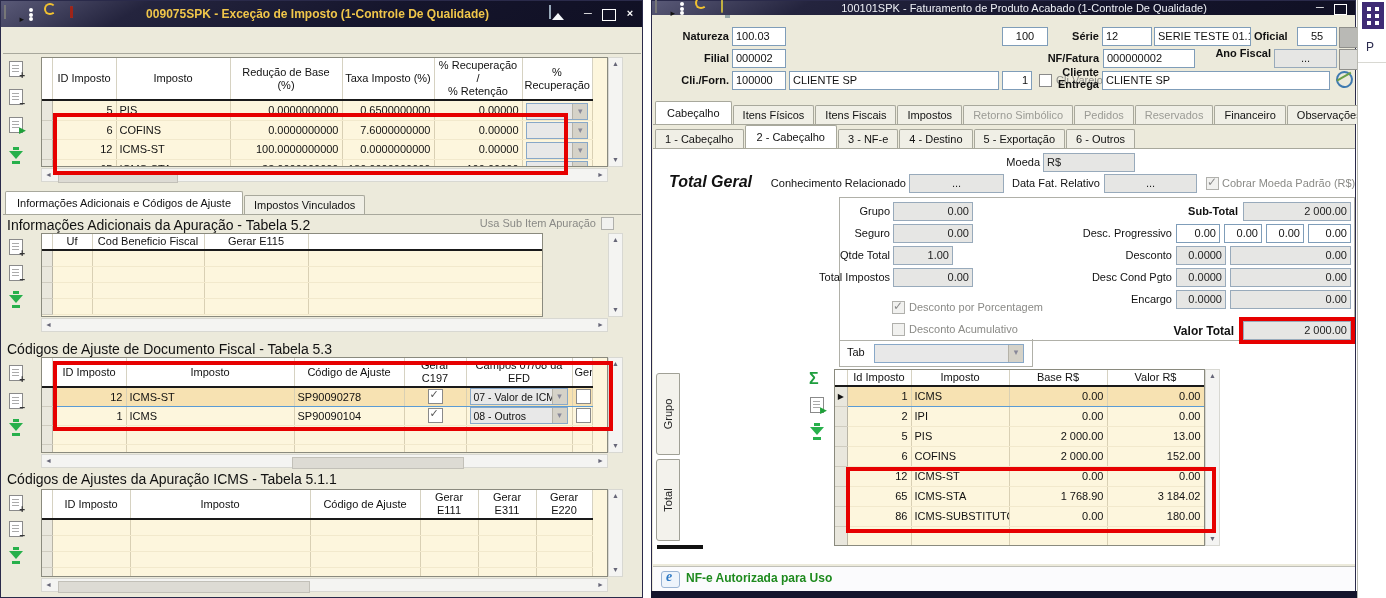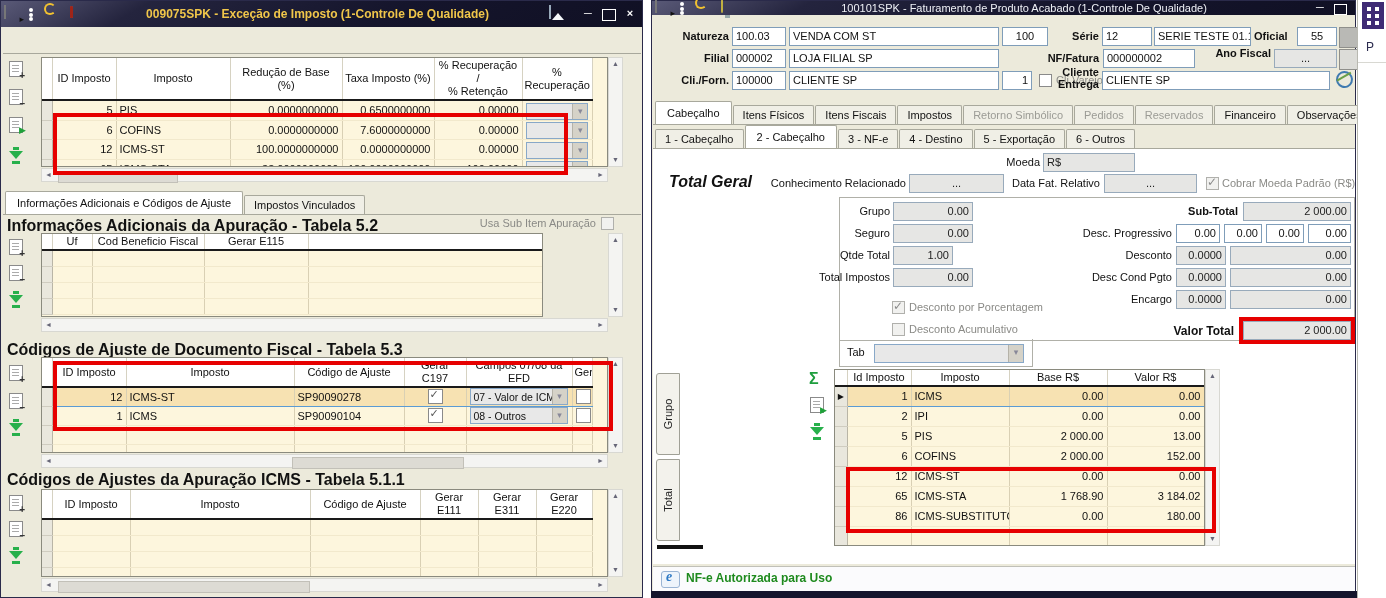--- a/index.html
+++ b/index.html
@@ -74,21 +74,21 @@
   .sigma{color:#1e9e3e;font-size:16px;font-weight:bold;line-height:16px}
   
   .vsb{position:absolute;width:15px;background:#f4f4f2;border:1px solid #d8d8d2;box-sizing:border-box;
     display:flex;flex-direction:column;justify-content:space-between}
   .hsb{position:absolute;height:14px;background:#f4f4f2;border:1px solid #d8d8d2;box-sizing:border-box;
     display:flex;justify-content:space-between;align-items:center}
   .sba{width:13px;height:12px;text-align:center;font-size:7px;color:#667;line-height:12px}
   .arU::after{content:"▲"} .arD::after{content:"▼"} .arL::after{content:"◄"} .arR::after{content:"►"}
   .sbth{position:absolute;top:2px;height:10px;background:#dddbd4;border:1px solid #c2c0b8}
   
-  .shead{position:absolute;font-weight:bold;font-size:16px;white-space:nowrap}
+  .shead{position:absolute;font-weight:normal;font-size:14px;white-space:nowrap}
   
   .redbox{position:absolute;border:4px solid #e60000;box-sizing:border-box;pointer-events:none}
   
   .fld{position:absolute;height:19px;border:1px solid #7f9db9;background:#fff;box-sizing:border-box;
     font-size:11px;line-height:17px;padding:0 3px;white-space:nowrap;overflow:hidden}
   .fld.gray{background:#e6e6e4;border-color:#98aabb;color:#222}
   .fld.num{text-align:right}.fld.ctr{text-align:center}
   .lbl{position:absolute;font-size:11px;line-height:19px;white-space:nowrap}
   .lbl.b{font-weight:bold}.lbl.r{text-align:right}.lbl.gr{color:#8a8a86}
   .ck{position:absolute;width:13px;height:13px;border:1px solid #8a8a8a;background:#fff;box-sizing:border-box}
@@ -486,32 +486,30 @@
     <span class="ticon"><span class="i-traffic"></span></span>
     <span class="ticon"><span class="i-wrench"></span></span>
     <span class="ticon"><span class="i-bulb"></span></span>
     <span class="ttl white">100101SPK - Faturamento de Produto Acabado (1-Controle De Qualidade)</span>
     <span class="wbtn">─</span>
     <span class="wbtn" style="border:1px solid #fff;width:11px;height:9px;margin:2px 8px 0 2px"></span>
   </div>
 
   <span class="lbl b r" style="left:2px;top:26px;width:75px">Natureza</span>
   <div class="fld" style="left:80px;top:26px;width:54px">100.03</div>
-  <div class="fld" style="left:137px;top:26px;width:210px">VENDA COM ST</div>
   <div class="fld ctr" style="left:350px;top:26px;width:46px">100</div>
   <span class="lbl b r" style="left:372px;top:26px;width:75px">Série</span>
   <div class="fld" style="left:450px;top:26px;width:50px">12</div>
   <div class="fld" style="left:502px;top:26px;width:97px">SERIE TESTE 01.1</div>
   <span class="lbl b" style="left:602px;top:26px">Oficial</span>
   <div class="fld ctr" style="left:645px;top:26px;width:40px">55</div>
   <div class="grybtn" style="left:687px;top:26px"></div>
 
   <span class="lbl b r" style="left:2px;top:48px;width:75px">Filial</span>
   <div class="fld" style="left:80px;top:48px;width:54px">000002</div>
-  <div class="fld" style="left:137px;top:48px;width:210px">LOJA FILIAL SP</div>
   <span class="lbl b r" style="left:360px;top:48px;width:87px">NF/Fatura</span>
   <div class="fld" style="left:451px;top:48px;width:92px">000000002</div>
   <span class="lbl b r" style="left:543px;top:43px;width:76px">Ano Fiscal</span>
   <div class="fld gray ctr" style="left:622px;top:48px;width:63px">...</div>
   <div class="grybtn dot" style="left:687px;top:48px"></div>
 
   <span class="lbl b r" style="left:2px;top:70px;width:75px">Cli./Forn.</span>
   <div class="fld" style="left:80px;top:70px;width:54px">100000</div>
   <div class="fld" style="left:137px;top:70px;width:210px">CLIENTE SP</div>
   <div class="fld num" style="left:350px;top:70px;width:30px">1</div>

